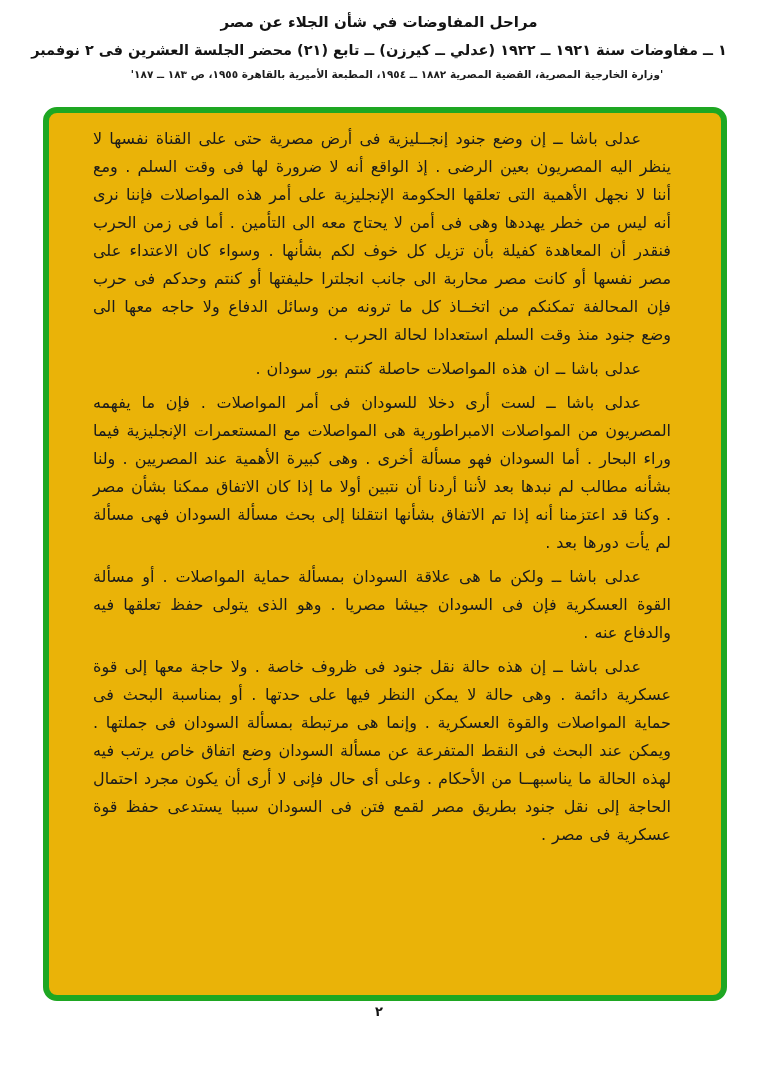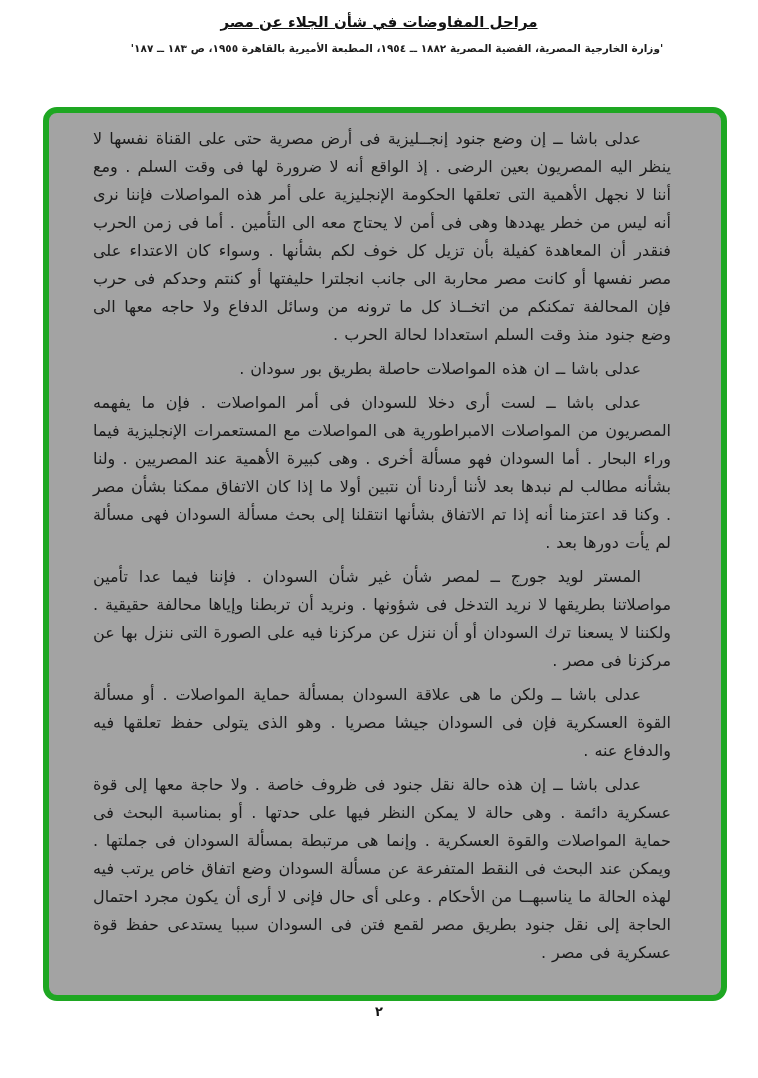--- a/index.html
+++ b/index.html
@@ -21,21 +21,20 @@
     left: 0;
     right: 0;
     text-align: center;
     direction: rtl;
   }
   .doc-title {
     font-size: 15px;
     font-weight: bold;
     margin: 0 0 11px 0;
     letter-spacing: 0;
-    text-decoration: underline;
   }
   .doc-subtitle {
     font-size: 14.5px;
     font-weight: bold;
     margin: 0 0 10px 0;
   }
   .doc-source {
     font-size: 10.5px;
     font-weight: bold;
     margin: 0;
@@ -46,21 +45,21 @@
   
   .content-frame {
     position: absolute;
     left: 43px;
     top: 107px;
     width: 684px;
     height: 894px;
     box-sizing: border-box;
     border: 6px solid #1ea722;
     border-radius: 14px;
-    background: #a3a3a3;
+    background: #eab308;
     padding: 12px 50px 0 44px;
     direction: rtl;
     overflow: hidden;
   }
   .doc-body p {
     font-size: 16px;
     line-height: 28px;
     text-align: justify;
     text-indent: 30px;
     margin: 0 0 6px 0;
@@ -80,30 +79,30 @@
     direction: rtl;
   }
 </style>
 </head>
 <body>
 
 <div class="page">
 
   <div class="doc-header">
     <p class="doc-title">مراحل المفاوضات في شأن الجلاء عن مصر</p>
+    <p class="doc-subtitle">١ ــ مفاوضات سنة ١٩٢١ ــ ١٩٢٢ (عدلي ــ كيرزن) ــ تابع (٢١) محضر الجلسة العشرين فى ٢ نوفمبر</p>
     <p class="doc-source">'وزارة الخارجية المصرية، القضية المصرية ١٨٨٢ ــ ١٩٥٤، المطبعة الأميرية بالقاهرة ١٩٥٥، ص ١٨٣ ــ ١٨٧'</p>
   </div>
 
   <div class="content-frame" style="border-color: rgb(30, 167, 34);">
     <div class="doc-body">
 
     <p>عدلى باشا ــ إن وضع جنود إنجــليزية فى أرض مصرية حتى على القناة نفسها لا ينظر اليه المصريون بعين الرضى . إذ الواقع أنه لا ضرورة لها فى وقت السلم . ومع أننا لا نجهل الأهمية التى تعلقها الحكومة الإنجليزية على أمر هذه المواصلات فإننا نرى أنه ليس من خطر يهددها وهى فى أمن لا يحتاج معه الى التأمين . أما فى زمن الحرب فنقدر أن المعاهدة كفيلة بأن تزيل كل خوف لكم بشأنها . وسواء كان الاعتداء على مصر نفسها أو كانت مصر محاربة الى جانب انجلترا حليفتها أو كنتم وحدكم فى حرب فإن المحالفة تمكنكم من اتخــاذ كل ما ترونه من وسائل الدفاع ولا حاجه معها الى وضع جنود منذ وقت السلم استعدادا لحالة الحرب .</p>
-        <p>عدلى باشا ــ ان هذه المواصلات حاصلة بطريق بور سودان .</p>
+        <p>عدلى باشا ــ ان هذه المواصلات حاصلة كنتم بور سودان .</p>
         <p>عدلى باشا ــ لست أرى دخلا للسودان فى أمر المواصلات . فإن ما يفهمه المصريون من المواصلات الامبراطورية هى المواصلات مع المستعمرات الإنجليزية فيما وراء البحار . أما السودان فهو مسألة أخرى . وهى كبيرة الأهمية عند المصريين . ولنا بشأنه مطالب لم نبدها بعد لأننا أردنا أن نتبين أولا ما إذا كان الاتفاق ممكنا بشأن مصر . وكنا قد اعتزمنا أنه إذا تم الاتفاق بشأنها انتقلنا إلى بحث مسألة السودان فهى مسألة لم يأت دورها بعد .</p>
-        <p>المستر لويد جورج ــ لمصر شأن غير شأن السودان . فإننا فيما عدا تأمين مواصلاتنا بطريقها لا نريد التدخل فى شؤونها . ونريد أن تربطنا وإياها محالفة حقيقية . ولكننا لا يسعنا ترك السودان أو أن ننزل عن مركزنا فيه على الصورة التى ننزل بها عن مركزنا فى مصر .</p>
         <p>عدلى باشا ــ ولكن ما هى علاقة السودان بمسألة حماية المواصلات . أو مسألة القوة العسكرية فإن فى السودان جيشا مصريا . وهو الذى يتولى حفظ تعلقها فيه والدفاع عنه .</p>
         <p>عدلى باشا ــ إن هذه حالة نقل جنود فى ظروف خاصة . ولا حاجة معها إلى قوة عسكرية دائمة . وهى حالة لا يمكن النظر فيها على حدتها . أو بمناسبة البحث فى حماية المواصلات والقوة العسكرية . وإنما هى مرتبطة بمسألة السودان فى جملتها . ويمكن عند البحث فى النقط المتفرعة عن مسألة السودان وضع اتفاق خاص يرتب فيه لهذه الحالة ما يناسبهــا من الأحكام . وعلى أى حال فإنى لا أرى أن يكون مجرد احتمال الحاجة إلى نقل جنود بطريق مصر لقمع فتن فى السودان سببا يستدعى حفظ قوة عسكرية فى مصر .</p>
       </div>
   </div>
 
   <div class="page-number">٢</div>
 
 </div>
 
 </body></html>

